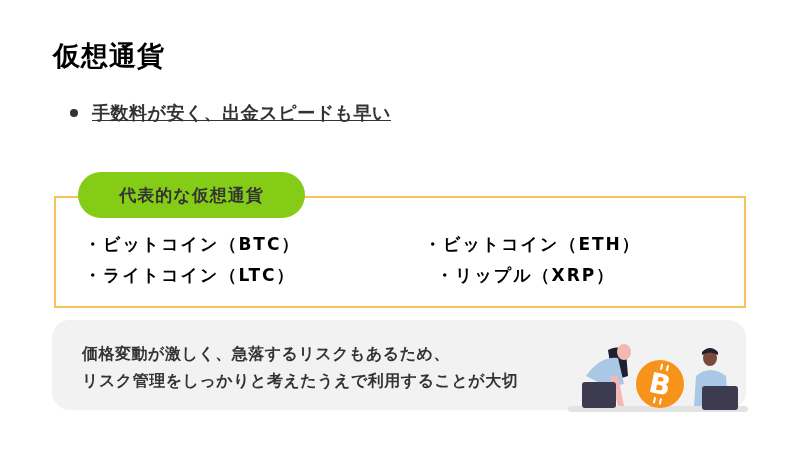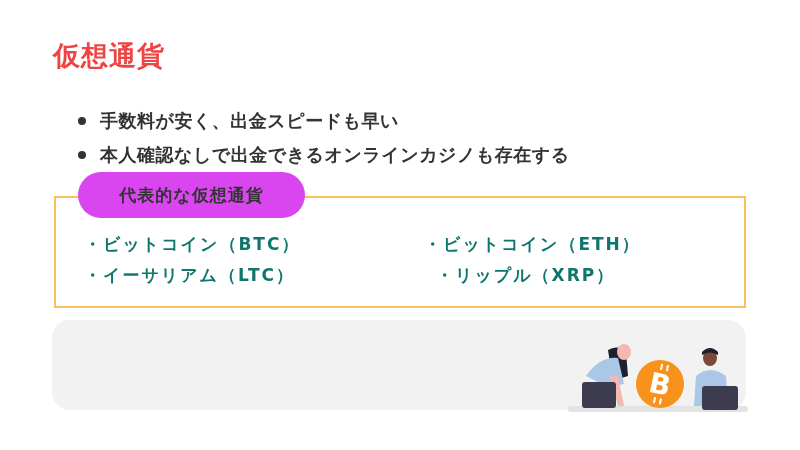--- a/index.html
+++ b/index.html
@@ -1,55 +1,53 @@
 <!DOCTYPE html>
 <html><head>
 <meta charset="utf-8">
 <style>
   html, body { margin:0; padding:0; }
   body { width:800px; height:450px; background:#ffffff; position:relative; overflow:hidden;
          font-family:"DejaVu Sans", "Liberation Sans", sans-serif; color:#333333; }
-  .title { position:absolute; left:53px; top:38px; font-size:27px; font-weight:bold; color:#ef4444; letter-spacing:1px; }
-  .bullets { position:absolute; left:62px; top:92px; margin:12px; padding:0; list-style:none; }
+  .title { position:absolute; left:53px; top:38px; font-size:27px; font-weight:bold; color:#000000; letter-spacing:1px; }
+  .bullets { position:absolute; left:62px; top:92px; margin:4px; padding:0; list-style:none;text-decoration:underline; }
   .bullets li { position:relative; padding-left:26px; font-size:18px; font-weight:bold; height:34px; line-height:34px; letter-spacing:0.5px; }
   .bullets li .dot { position:absolute; left:4px; top:13px; width:8px; height:8px; border-radius:50%; background:#333; }
   .box { position:absolute; left:54px; top:196px; width:688px; height:108px; border:2px solid #f9c15a; box-sizing:content-box; }
-  .pill { position:absolute; left:78px; top:172px; width:227px; height:46px; border-radius:23px; background:#d946ef;
+  .pill { position:absolute; left:78px; top:172px; width:227px; height:46px; border-radius:23px; background:#84cc16;
           display:flex; align-items:center; justify-content:center; font-size:17px; font-weight:bold; color:#333; letter-spacing:1px; }
-  .coin-item { position:absolute; font-size:17px; font-weight:bold; color:#0f766e; letter-spacing:2px; }
+  .coin-item { position:absolute; font-size:17px; font-weight:bold; color:#000000; letter-spacing:2px; }
   .risk { position:absolute; left:52px; top:320px; width:694px; height:90px; background:#f2f2f2; border-radius:18px; }
   .risk-text { position:absolute; left:82px; top:340px; font-size:16px; font-weight:bold; color:#333; line-height:27px; letter-spacing:0.5px; }
   .illus { position:absolute; left:568px; top:336px; width:190px; height:80px; }
 </style>
 </head>
 <body>
 
 <div class="title">仮想通貨</div>
 
 <ul class="bullets">
   <li>
     <span class="dot"></span>
     <span>手数料が安く、出金スピードも早い</span>
   </li>
-  <li>
-    <span class="dot"></span>
-    <span>本人確認なしで出金できるオンラインカジノも存在する</span>
-  </li>
 </ul>
 
 <div class="box"></div>
 <div class="pill">代表的な仮想通貨</div>
 
 <div class="coin-item" style="left:84px; top:233px;">・ビットコイン（BTC）</div>
 <div class="coin-item" style="left:424px; top:233px;">・ビットコイン（ETH）</div>
-<div class="coin-item" style="left:84px; top:264px;">・イーサリアム（LTC）</div>
+<div class="coin-item" style="left:84px; top:264px;">・ライトコイン（LTC）</div>
 <div class="coin-item" style="left:436px; top:264px;">・リップル（XRP）</div>
 
 <div class="risk"></div>
 <div class="risk-text">
+  <div>価格変動が激しく、急落するリスクもあるため、</div>
+  <div>リスク管理をしっかりと考えたうえで利用することが大切</div>
 </div>
 
 <svg class="illus" viewBox="0 0 190 80">
   <rect x="0" y="70" width="180" height="6" rx="3" fill="#e3e3e3"></rect>
 
   <g>
     <path d="M40 14 Q50 8 58 16 L60 40 Q50 44 44 40 Z" fill="#1f1f2e"></path>
     <ellipse cx="56" cy="16" rx="7" ry="8" fill="#f4b8b2"></ellipse>
     <path d="M18 40 Q32 20 50 22 L56 48 Q40 52 30 46 Z" fill="#aac8e6"></path>
     <path d="M42 40 L50 70 L56 70 L50 40 Z" fill="#f4b8b2"></path>

